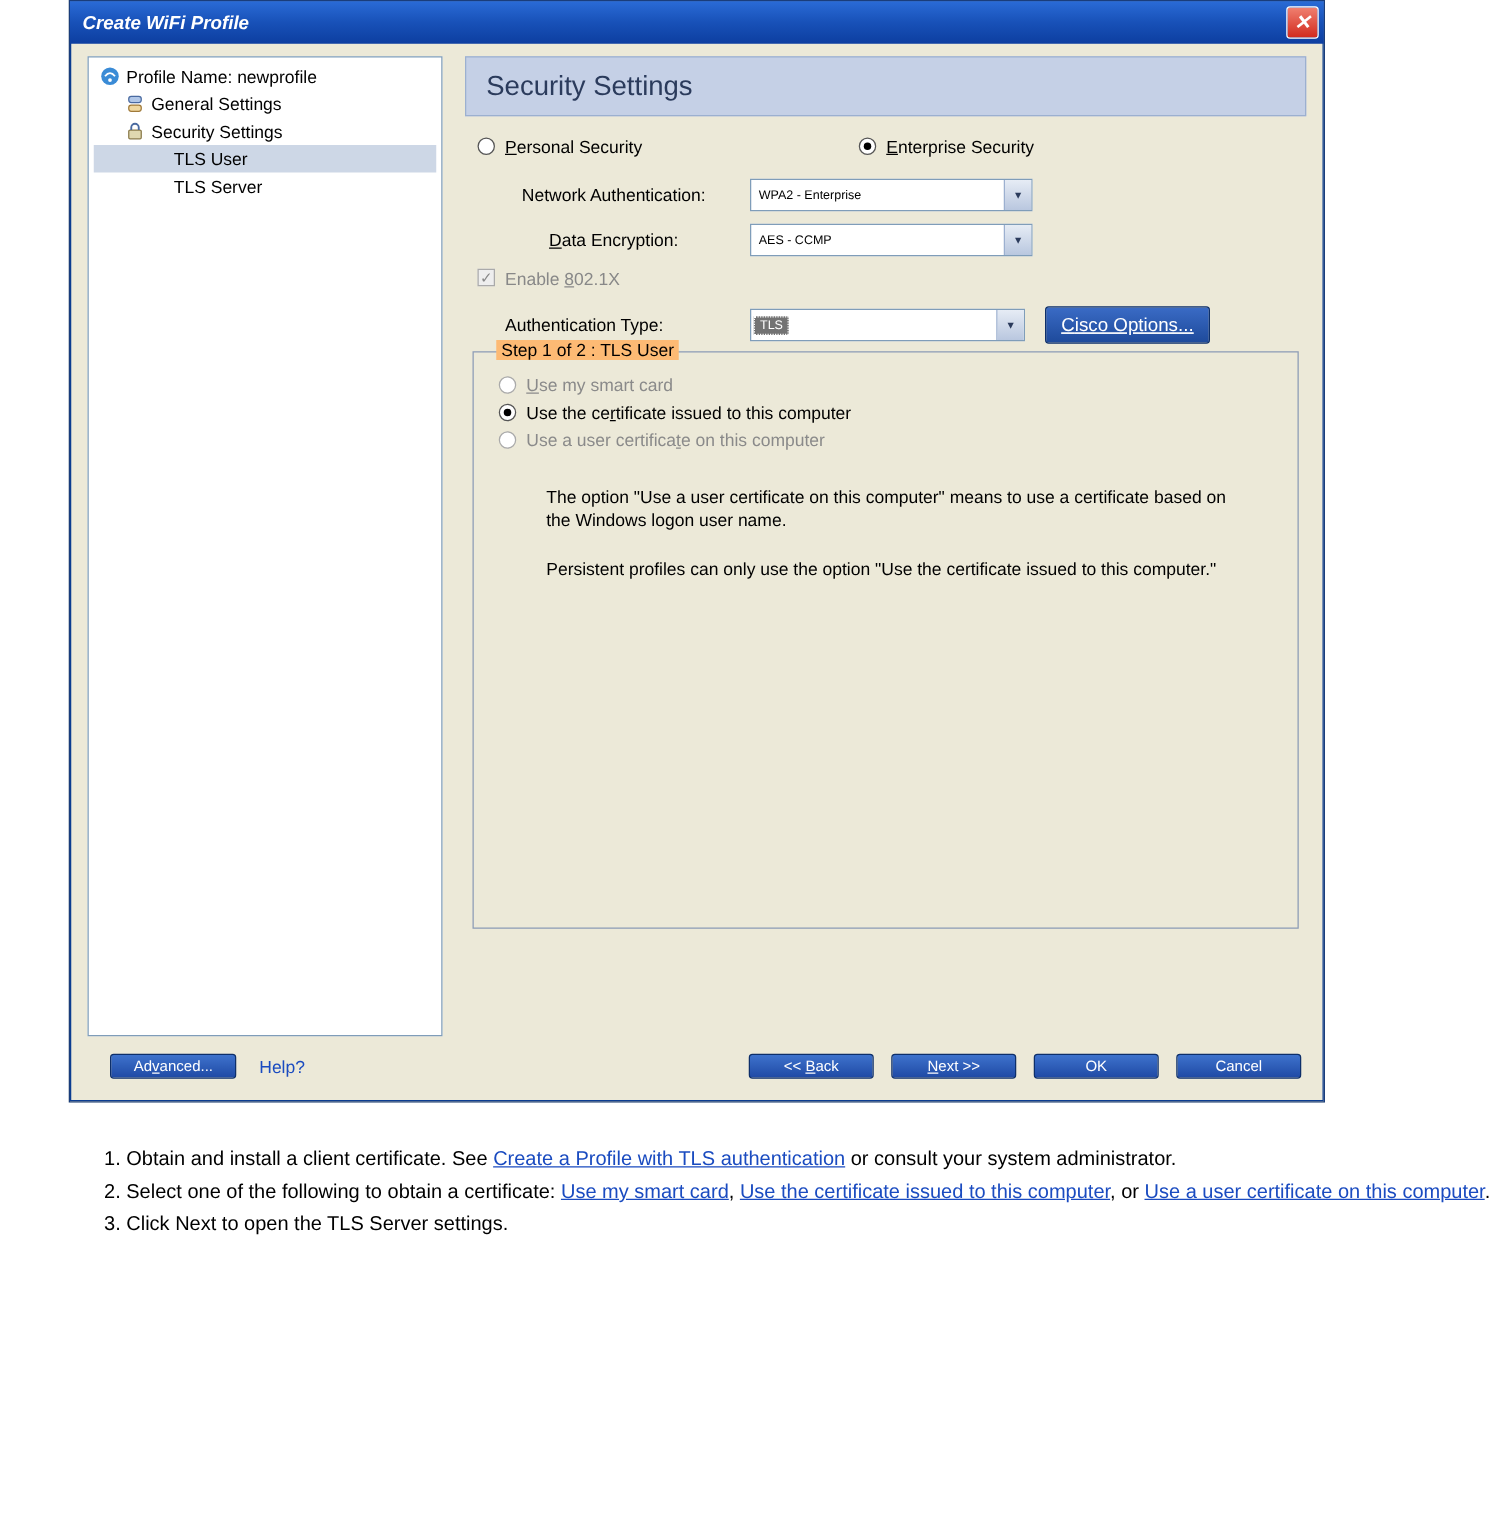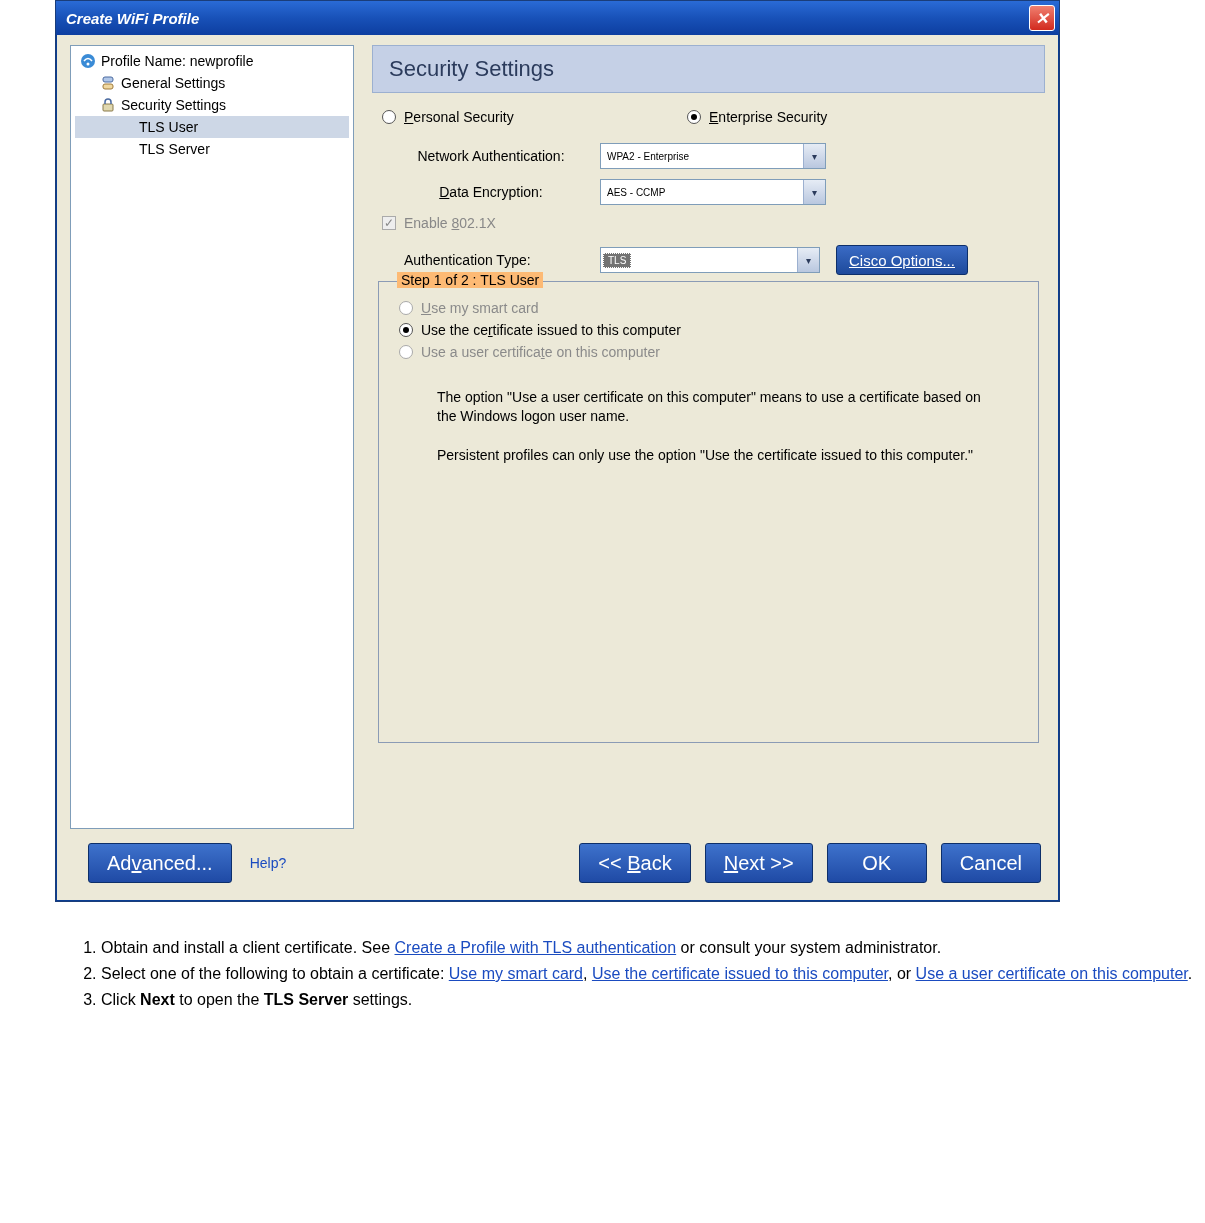--- a/index.html
+++ b/index.html
@@ -89,21 +89,21 @@
   }
   .select .arrow {
     position: absolute; right: 0; top: 0;
     width: 22px; height: 100%;
     background: linear-gradient(to bottom, #e6ecf5, #b9c7df);
     border-left: 1px solid #9cb0d0;
     display:flex; align-items:center; justify-content:center;
     color:#2b3b5c;
   }
   .select.sel .val { background:#737373; color:#fff; padding:1px 4px; margin-left:-4px; border:1px dotted #fff; }
-  .checkrow { display:flex; align-items:center; padding-left: 10px; margin-bottom: 14px; font-size:14px; color:#888; }
+  .checkrow { display:flex; align-items:flex-start; padding-left: 10px; margin-bottom: 14px; font-size:14px; color:#888; }
   .chk { width:14px; height:14px; border:1px solid #aaa; background:#eee; margin-right:8px; display:inline-flex; align-items:center; justify-content:center; color:#888; font-size:12px; }
   .chk.on::after { content:"✓"; }
   .authrow { display:flex; align-items:center; padding-left: 32px; margin-bottom: 6px; }
   .authrow label { width: 196px; font-size:14px; }
   .authrow .select { width: 220px; }
   .ciscobtn {
     margin-left: 16px;
     height: 30px;
     padding: 0 12px;
     background: linear-gradient(to bottom, #3a6bc5, #1e4a9b);
@@ -133,42 +133,42 @@
   .gradio.disabled { color:#8a8a8a; }
   .desc { font-size:14px; margin: 28px 0 0 44px; max-width: 560px; line-height: 1.35; }
   .desc p { margin: 0 0 20px 0; }
   
   .btnbar {
     display: flex;
     align-items: center;
     padding: 14px 18px 18px 18px;
   }
   .bluebtn {
-    height: 40px;
+    height: 20px;
     padding: 0 18px;
     background: linear-gradient(to bottom, #3e72cc, #1f4aa5);
     border: 1px solid #0d2f6a;
     border-radius: 3px;
     color: #fff;
-    font-size: 20px;
+    font-size: 12px;
     display:inline-flex; align-items:center; justify-content:center;
     cursor: pointer;
     min-width: 100px;
   }
   .bluebtn .u { text-decoration: underline; }
   .btnbar .help { color:#1a4bc0; font-size:14px; margin-left: 18px; cursor:pointer; }
   .btnbar .spacer { flex:1; }
   .btnbar .bluebtn { margin-left: 14px; }
   
   .doc { margin-top: 34px; padding-left: 0px; max-width: 1200px; }
   .doc h4 { font-family: Verdana, Arial, sans-serif; font-size: 16px; font-weight: bold; margin: 0 0 22px 0; }
   .doc ol { font-family: Verdana, Arial, sans-serif; font-size: 16px; line-height: 1.5; padding-left: 46px; margin:0; }
   .doc ol li { margin-bottom: 2px; }
   .doc a { color: #1a4bc0; text-decoration: underline; }
-  .doc strong { font-weight: bold; text-align: center; }
+  .doc strong { font-weight: normal; text-align: center; }
 </style>
 </head>
 <body>
 
 <div class="wrap">
   <div class="dialog">
     <div class="titlebar">
       <span class="title">Create WiFi Profile</span>
       <span class="close">✕</span>
     </div>

